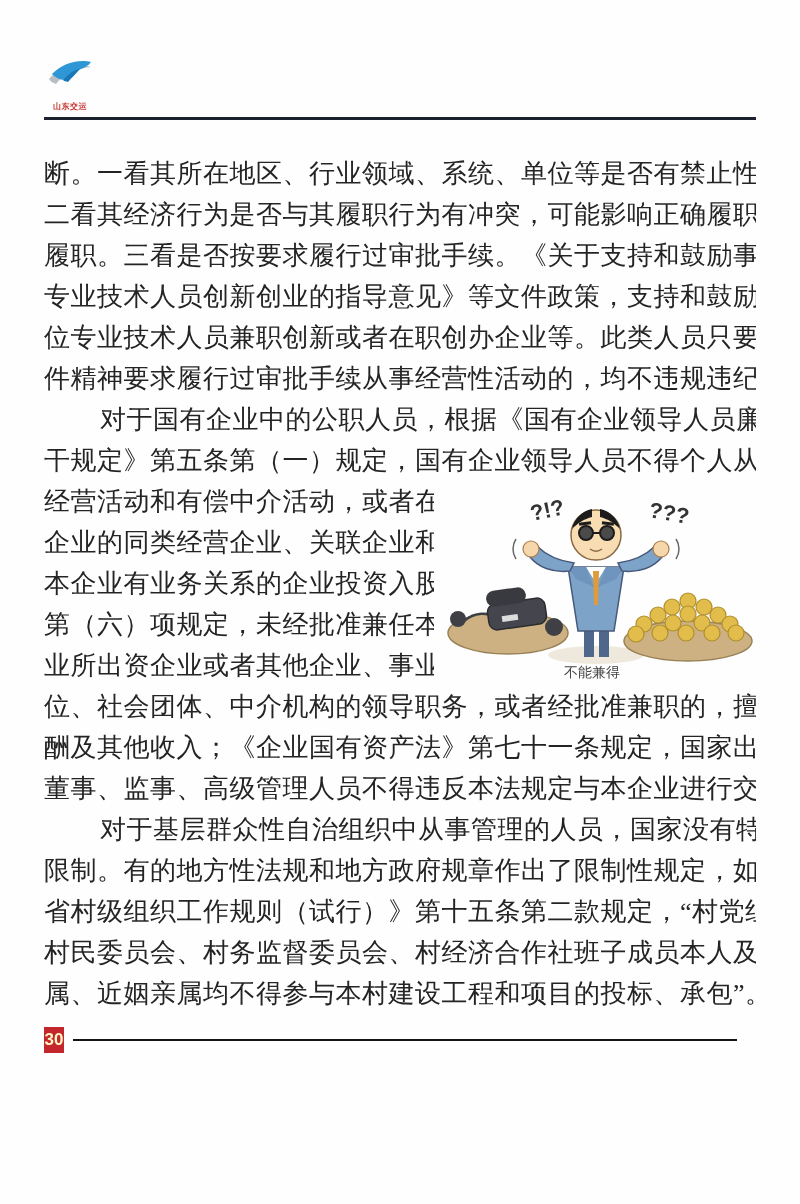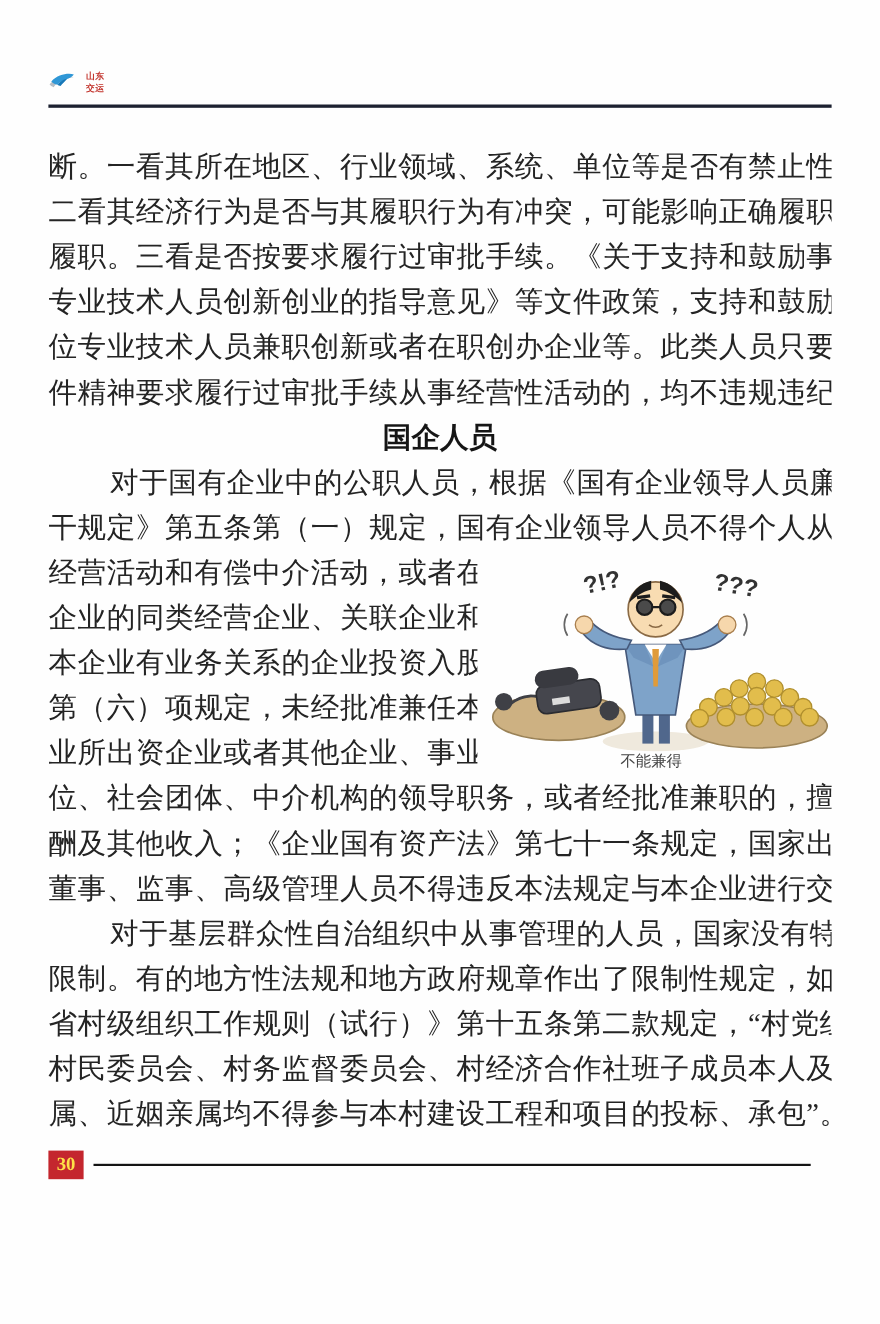--- a/index.html
+++ b/index.html
@@ -13,21 +13,21 @@
     font-family:"Liberation Serif","DejaVu Serif",serif;
     color:#242424;
     overflow:hidden;
   }
   
   .header {
     display:flex; align-items:center; gap:10px;
     padding-top:58px; padding-bottom:5px;
     border-bottom:3px solid #1c2130;
   }
-  .logo { display:flex; flex-direction:row; align-items:center; width:52px;gap:10px; }
+  .logo { display:flex; flex-direction:column; align-items:center; width:52px;gap:10px; }
   .logo svg { display:block; }
   .logo-label {
     font-family:"Liberation Sans",sans-serif;
     font-size:8px; font-weight:bold; color:#c2322b; letter-spacing:0.5px;
     margin-top:1px;
   }
   .page-title {
     font-family:"Liberation Sans","DejaVu Sans",sans-serif;
     font-size:28px; font-weight:bold; color:#111; letter-spacing:1px;
     padding-bottom:8px;
@@ -48,22 +48,22 @@
     text-align:center; height:41px; line-height:41px;
   }
   .wrap-zone { display:flex; align-items:flex-start; }
   .wrap-text { width:390px; flex:0 0 390px; }
   .wrap-text .line { text-align-last:justify; }
   .illus { margin-left:auto; width:320px; height:200px; margin-top:2px; }
   .illus svg { display:block; }
   
   .footer { display:flex; align-items:center; margin-top:13px; }
   .page-num {
-    width:32px; height:26px; background:#c4262e; color:#fde047;
-    font-family:Liberation Serif, serif; font-size:17px; font-weight:bold;
+    width:20px; height:26px; background:#c4262e; color:#fef9c3;
+    font-family:Liberation Sans, sans-serif; font-size:17px; font-weight:bold;
     display:flex; align-items:center; justify-content:center;
   }
   .footer-rule { flex:1; height:2px; background:#141414; margin-left:9px; margin-right:19px; }
 </style>
 </head>
 <body>
 
 <div class="page">
 
   <div class="header">
@@ -79,21 +79,20 @@
 
   <div class="body-text">
 
     <div class="line">断。一看其所在地区、行业领域、系统、单位等是否有禁止性规定。</div>
     <div class="line">二看其经济行为是否与其履职行为有冲突，可能影响正确履职、公正</div>
     <div class="line">履职。三看是否按要求履行过审批手续。《关于支持和鼓励事业单位</div>
     <div class="line">专业技术人员创新创业的指导意见》等文件政策，支持和鼓励事业单</div>
     <div class="line">位专业技术人员兼职创新或者在职创办企业等。此类人员只要根据文</div>
     <div class="line">件精神要求履行过审批手续从事经营性活动的，均不违规违纪违法。</div>
 
-    <div class="sec-heading">国企人员</div>
 
     <div class="line indent">对于国有企业中的公职人员，根据《国有企业领导人员廉洁从业若</div>
     <div class="line">干规定》第五条第（一）规定，国有企业领导人员不得个人从事营利性</div>
 
     <div class="wrap-zone">
       <div class="wrap-text">
         <div class="line">经营活动和有偿中介活动，或者在本</div>
         <div class="line">企业的同类经营企业、关联企业和与</div>
         <div class="line">本企业有业务关系的企业投资入股；</div>
         <div class="line">第（六）项规定，未经批准兼任本企</div>

